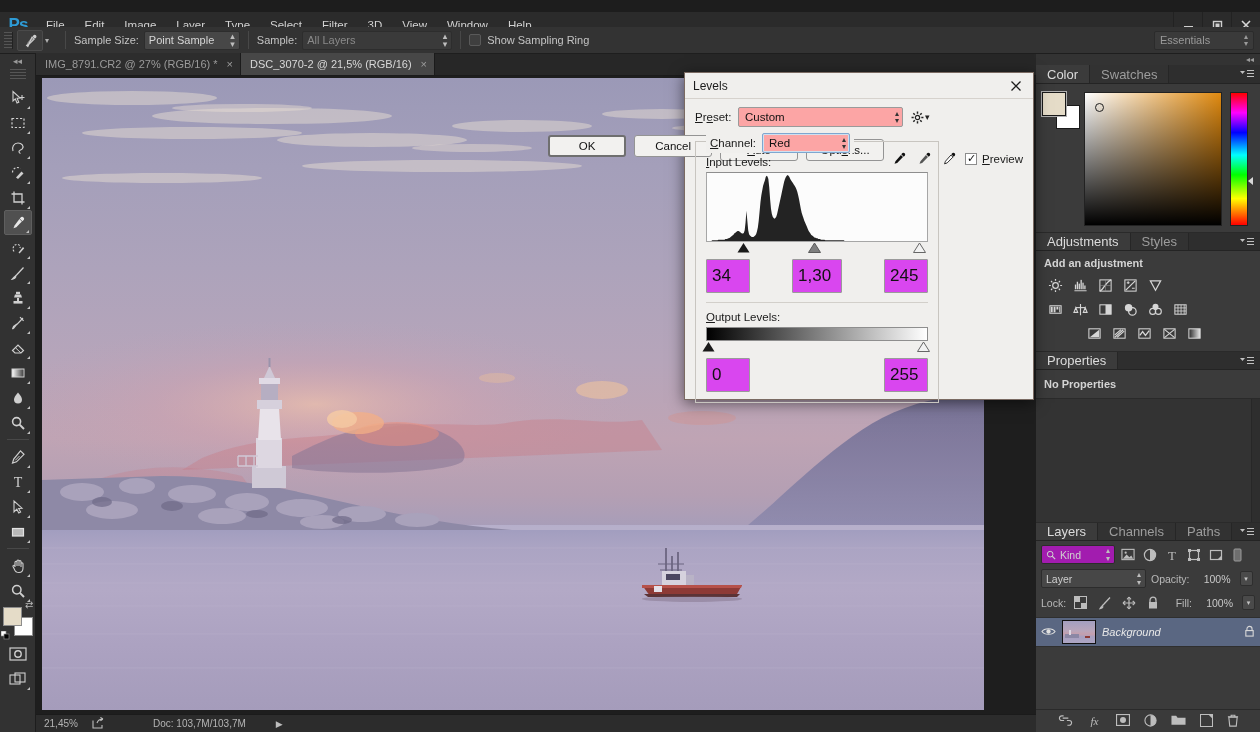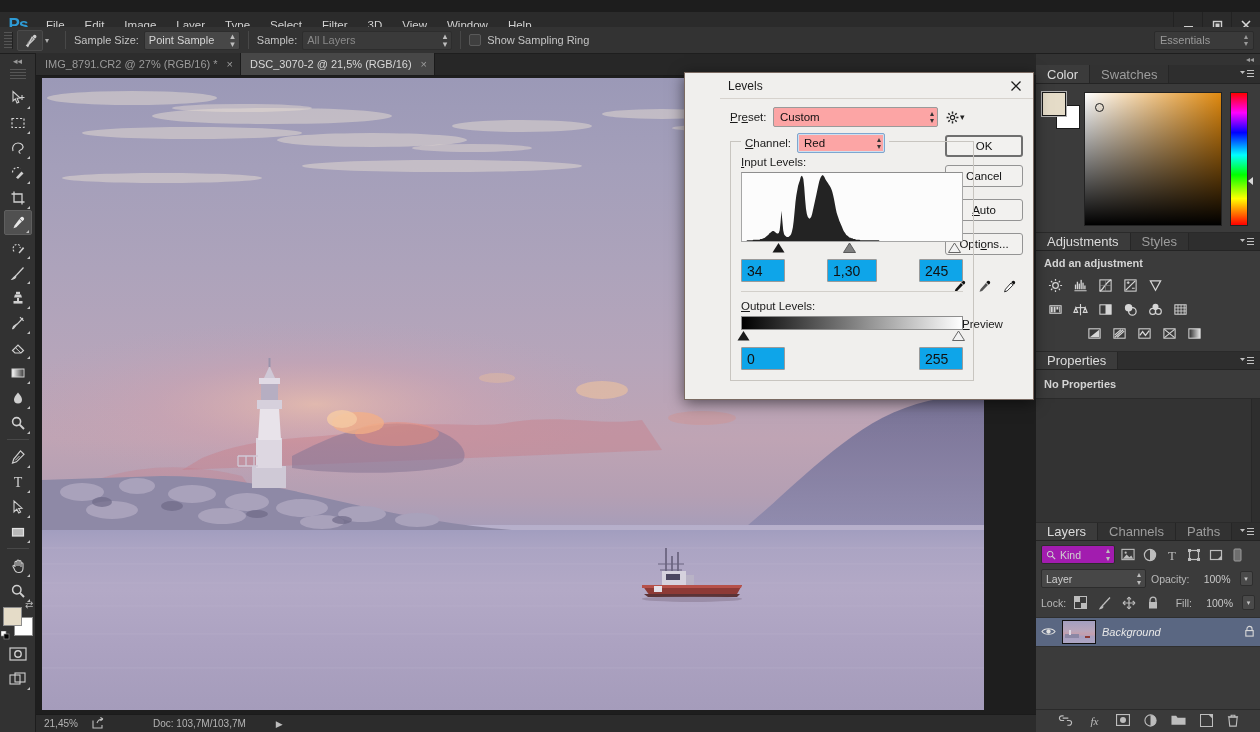--- a/index.html
+++ b/index.html
@@ -176,21 +176,21 @@
   .layer-thumb { width:34px; height:24px; border:1px solid #111; position:relative; overflow:hidden; }
   .layer-name { font-size:11px; color:#e8e8e8; font-style:italic; }
   .layer-lockic { margin-left:auto; }
   .lay-bottom { position:absolute; left:0; bottom:0; width:224px; height:23px; background:#3a3a3a;
      border-top:1px solid #2a2a2a; display:flex; align-items:center; justify-content:center; gap:14px;}
 
   
   .dialog {
     position:absolute; left:684px; top:72px; width:350px; height:328px;
     background:#f0efed; border:1px solid #7a6a62; box-shadow: 0 3px 14px rgba(0,0,0,.55);
-    color:#1a1a1a; font-size:11.5px;padding-left:35px;
+    color:#1a1a1a; font-size:11.5px;
   }
   .dlg-title {
     height:26px; background:#f0efed; display:flex; align-items:center; padding:0 8px;
     border-bottom:1px solid #d6d2cd;
   }
   .dlg-title .t { font-size:12px; color:#1c1c1c; }
   .dlg-close { margin-left:auto; width:18px;height:18px; display:flex;align-items:center;justify-content:center; color:#1c1c1c; }
   .dlg-body { position:relative; padding:8px 10px 0 10px; }
   .row { display:flex; align-items:center; }
   .lbl { font-size:11.5px; color:#1a1a1a; }
@@ -207,22 +207,22 @@
   }
   .btn.default { border:2px solid #6f6f6f; }
   .fieldset {
     position:relative; margin-top:14px; border:1px solid #c8c5c0; padding: 14px 10px 10px 10px;
   }
   .fs-legend { position:absolute; left:10px; top:-9px; background:#f0efed; padding:0 4px; display:flex; align-items:center; gap:6px;}
   .inputlabel { font-size:11.5px; margin-bottom:4px; }
   .histbox { width:222px; height:70px; background:#fcfcfc; border:1px solid #a6a6a6; border-top:1px solid #8e8e8e; position:relative; overflow:hidden;}
   .slider-track { width:222px; height:11px; position:relative; margin-top:1px; }
   .num {
-    width:44px; height:23px; background:#0ea5e9; border:1px solid #9a9a9a; border-radius:1px;
-    display:flex; align-items:center; padding-left:5px; font-size:14px; color:#111;
+    width:44px; height:34px; background:#d946ef; border:1px solid #9a9a9a; border-radius:1px;
+    display:flex; align-items:center; padding-left:5px; font-size:17px; color:#111;
   }
   .gradbar { width:222px; height:14px; border:1px solid #8e8e8e;
      background: linear-gradient(to right, #000000, #ffffff); }
   .hr { height:1px; background:#d2cfca; margin:9px 0 8px; }
   .eyedroppers { display:flex; gap:10px; justify-content:center; margin-top:16px; }
   .prevrow { display:flex; align-items:center; gap:5px; margin-top:14px; }
   .cbox { width:12px; height:12px; background:#fff; border:1px solid #8c8c8c; position:relative; }
   .cbox .chk { position:absolute; left:1px; top:-2px; font-size:11px; color:#111; line-height:12px;}
 </style>
 </head>
@@ -1003,21 +1003,21 @@
           <svg width="13" height="13" viewBox="0 0 14 14">
               <circle cx="7" cy="7" r="2.3" fill="none" stroke="#222" stroke-width="1.3"></circle>
               <g stroke="#222" stroke-width="1.6">
                 <path d="M7 0.6v2.3M7 11.1v2.3M0.6 7h2.3M11.1 7h2.3M2.5 2.5l1.6 1.6M9.9 9.9l1.6 1.6M11.5 2.5L9.9 4.1M4.1 9.9l-1.6 1.6"></path>
               </g>
             </svg>
           <span style="font-size:9px;color:#222">▾</span>
         </span>
       </div>
 
-      <div style="position:absolute; right:10px; top:36px; display:flex; flex-direction:column; gap:8px;">
+      <div style="position:absolute; right:10px; top:36px; display:flex; flex-direction:row; gap:8px;">
         <div class="btn default">OK</div>
         <div class="btn">Cancel</div>
         <div class="btn" style="margin-top:4px"><span style="text-decoration:underline">A</span>uto</div>
         <div class="btn" style="margin-top:4px">Opti<span style="text-decoration:underline">o</span>ns...</div>
         <div class="eyedroppers">
           <span>
             <svg width="15" height="15" viewBox="0 0 16 16">
                 <path d="M11.2 2.2a1.9 1.9 0 0 1 2.6 2.6l-1.3 1.3-2.6-2.6 1.3-1.3z" fill="#111"></path>
                 <path d="M9.5 4.3l2.2 2.2-6.2 6.2-2.8 1 1-2.8 5.8-6.6z" fill="#111"></path>
               </svg>

